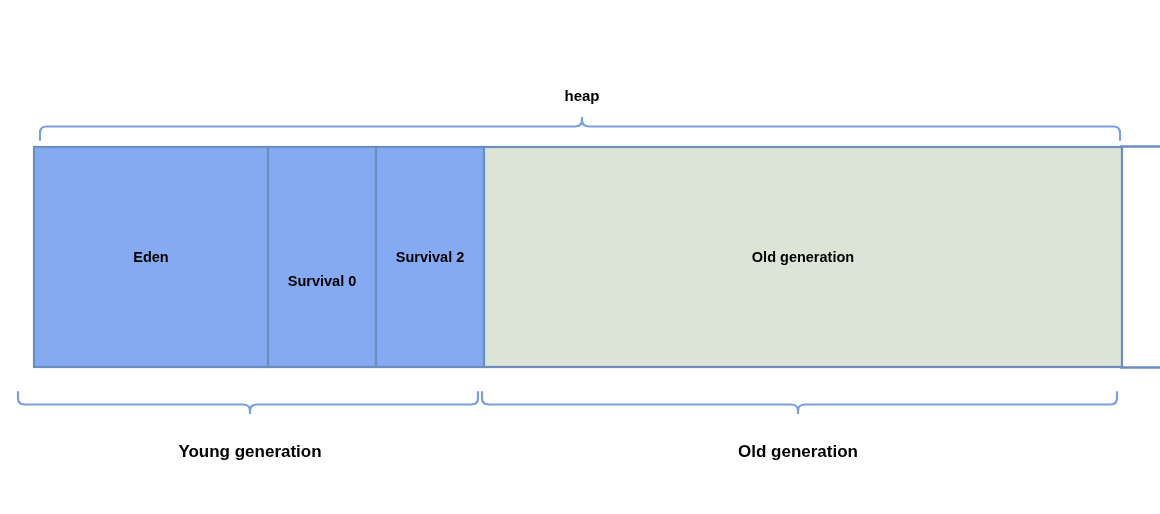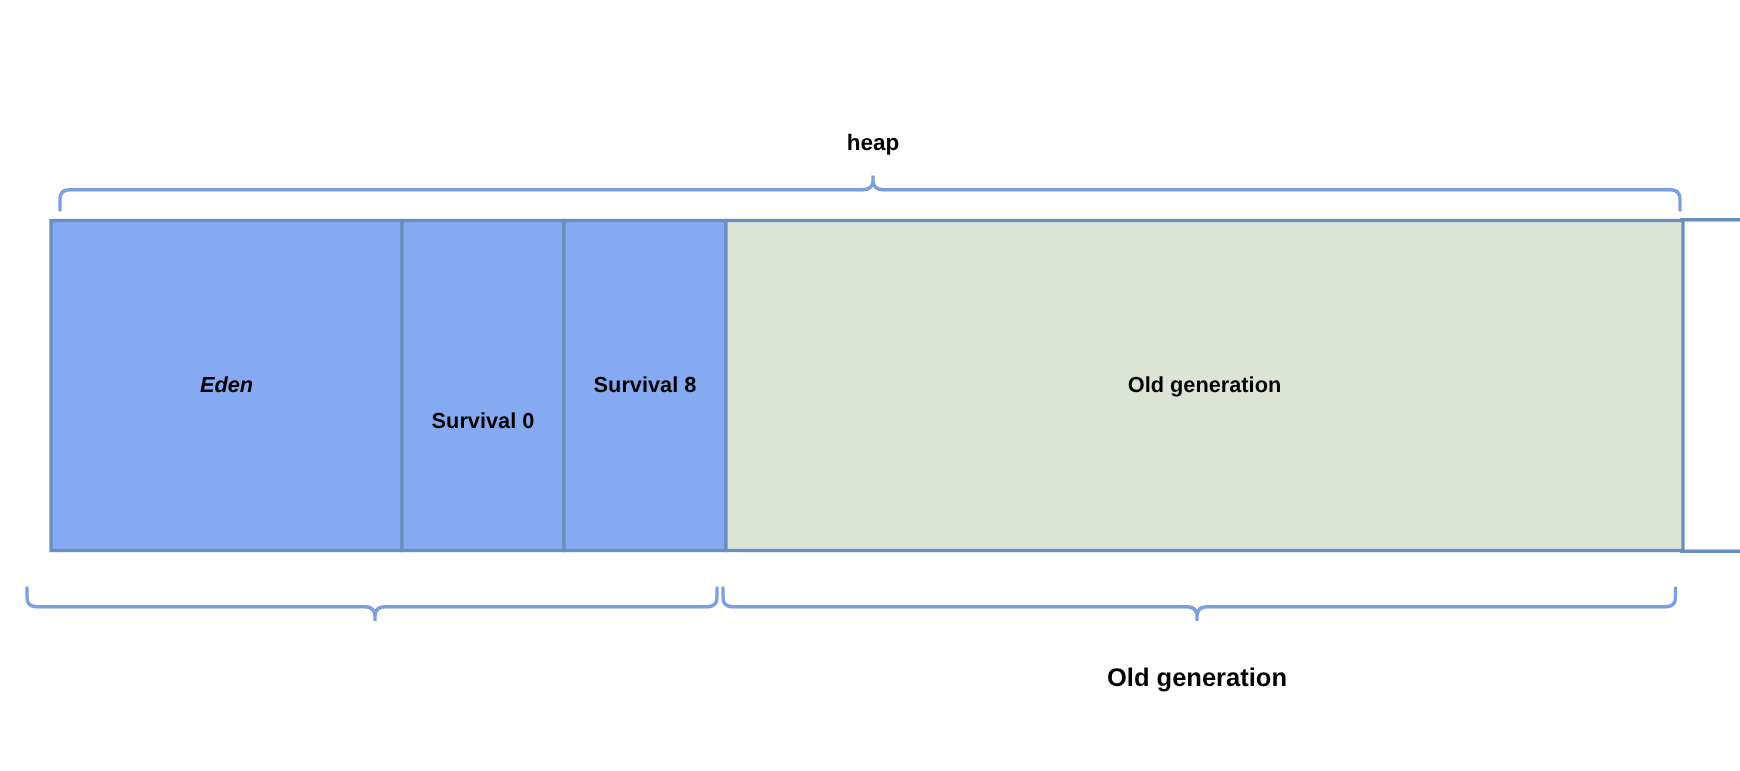--- a/index.html
+++ b/index.html
@@ -80,37 +80,40 @@
 
     <path d="M 482 392
              L 482 398 Q 482 404.5 488.5 404.5
              L 791 404.5 Q 798 404.5 798 411 L 798 414
              L 798 411 Q 798 404.5 805 404.5
              L 1110.5 404.5 Q 1117 404.5 1117 398
              L 1117 392" fill="none" stroke="#7B9FE0" stroke-width="2.2" stroke-linecap="round"></path>
   </svg>
 
   <div class="region-label-wrap" style="left:34px; top:147px; width:234px; height:220px;">
-    <span class="label region-label" style="position:static;font-style:italic;">Eden</span>
+    <span class="label region-label" style="position:static;">Eden</span>
   </div>
 
   <div class="region-label-wrap" style="left:268px; top:147px; width:108px; height:268px;">
     <span class="label region-label" style="position:static;">Survival 0</span>
   </div>
 
   <div class="region-label-wrap" style="left:376px; top:147px; width:108px; height:220px;">
-    <span class="label region-label" style="position:static;">Survival 8</span>
+    <span class="label region-label" style="position:static;">Survival 2</span>
   </div>
 
   <div class="region-label-wrap" style="left:484px; top:147px; width:638px; height:220px;">
     <span class="label region-label" style="position:static;">Old generation</span>
   </div>
 
   <div class="region-label-wrap" style="left:482px; top:83px; width:200px; height:24px;">
     <span class="label brace-label" style="position:static;">heap</span>
   </div>
 
+  <div class="region-label-wrap" style="left:50px; top:438px; width:400px; height:26px;">
+    <span class="label brace-label-big" style="position:static;">Young generation</span>
+  </div>
 
   <div class="region-label-wrap" style="left:598px; top:438px; width:400px; height:26px;">
     <span class="label brace-label-big" style="position:static;">Old generation</span>
   </div>
 
 </div>
 
 </body></html>

